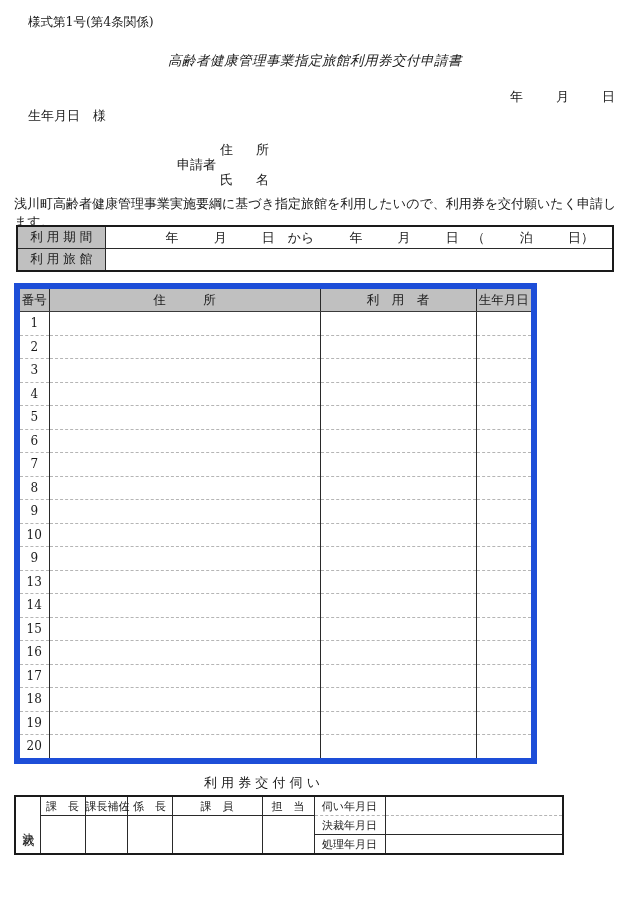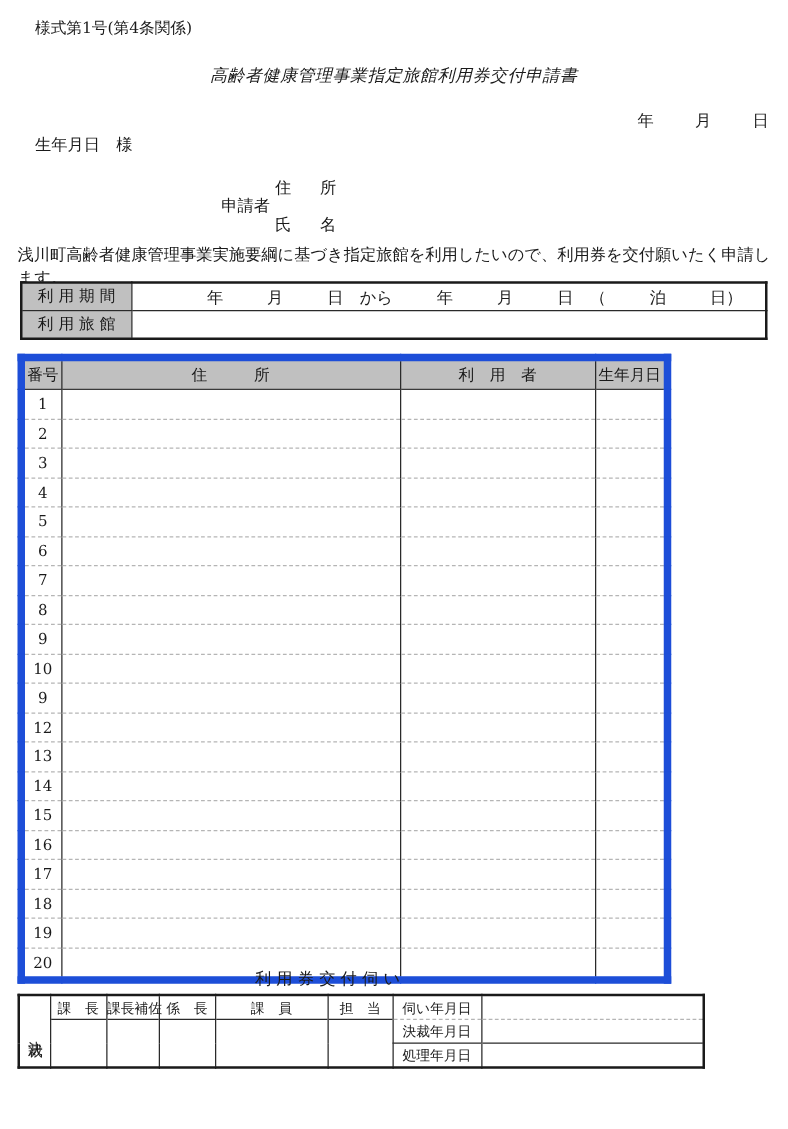--- a/index.html
+++ b/index.html
@@ -186,26 +186,20 @@
       <td></td>
       <td></td>
     </tr>
       <tr>
       <td class="num">9</td>
       <td></td>
       <td></td>
       <td></td>
     </tr>
       <tr>
-      <td class="num">12</td>
-      <td></td>
-      <td></td>
-      <td></td>
-    </tr>
-      <tr>
       <td class="num">13</td>
       <td></td>
       <td></td>
       <td></td>
     </tr>
       <tr>
       <td class="num">14</td>
       <td></td>
       <td></td>
       <td></td>

